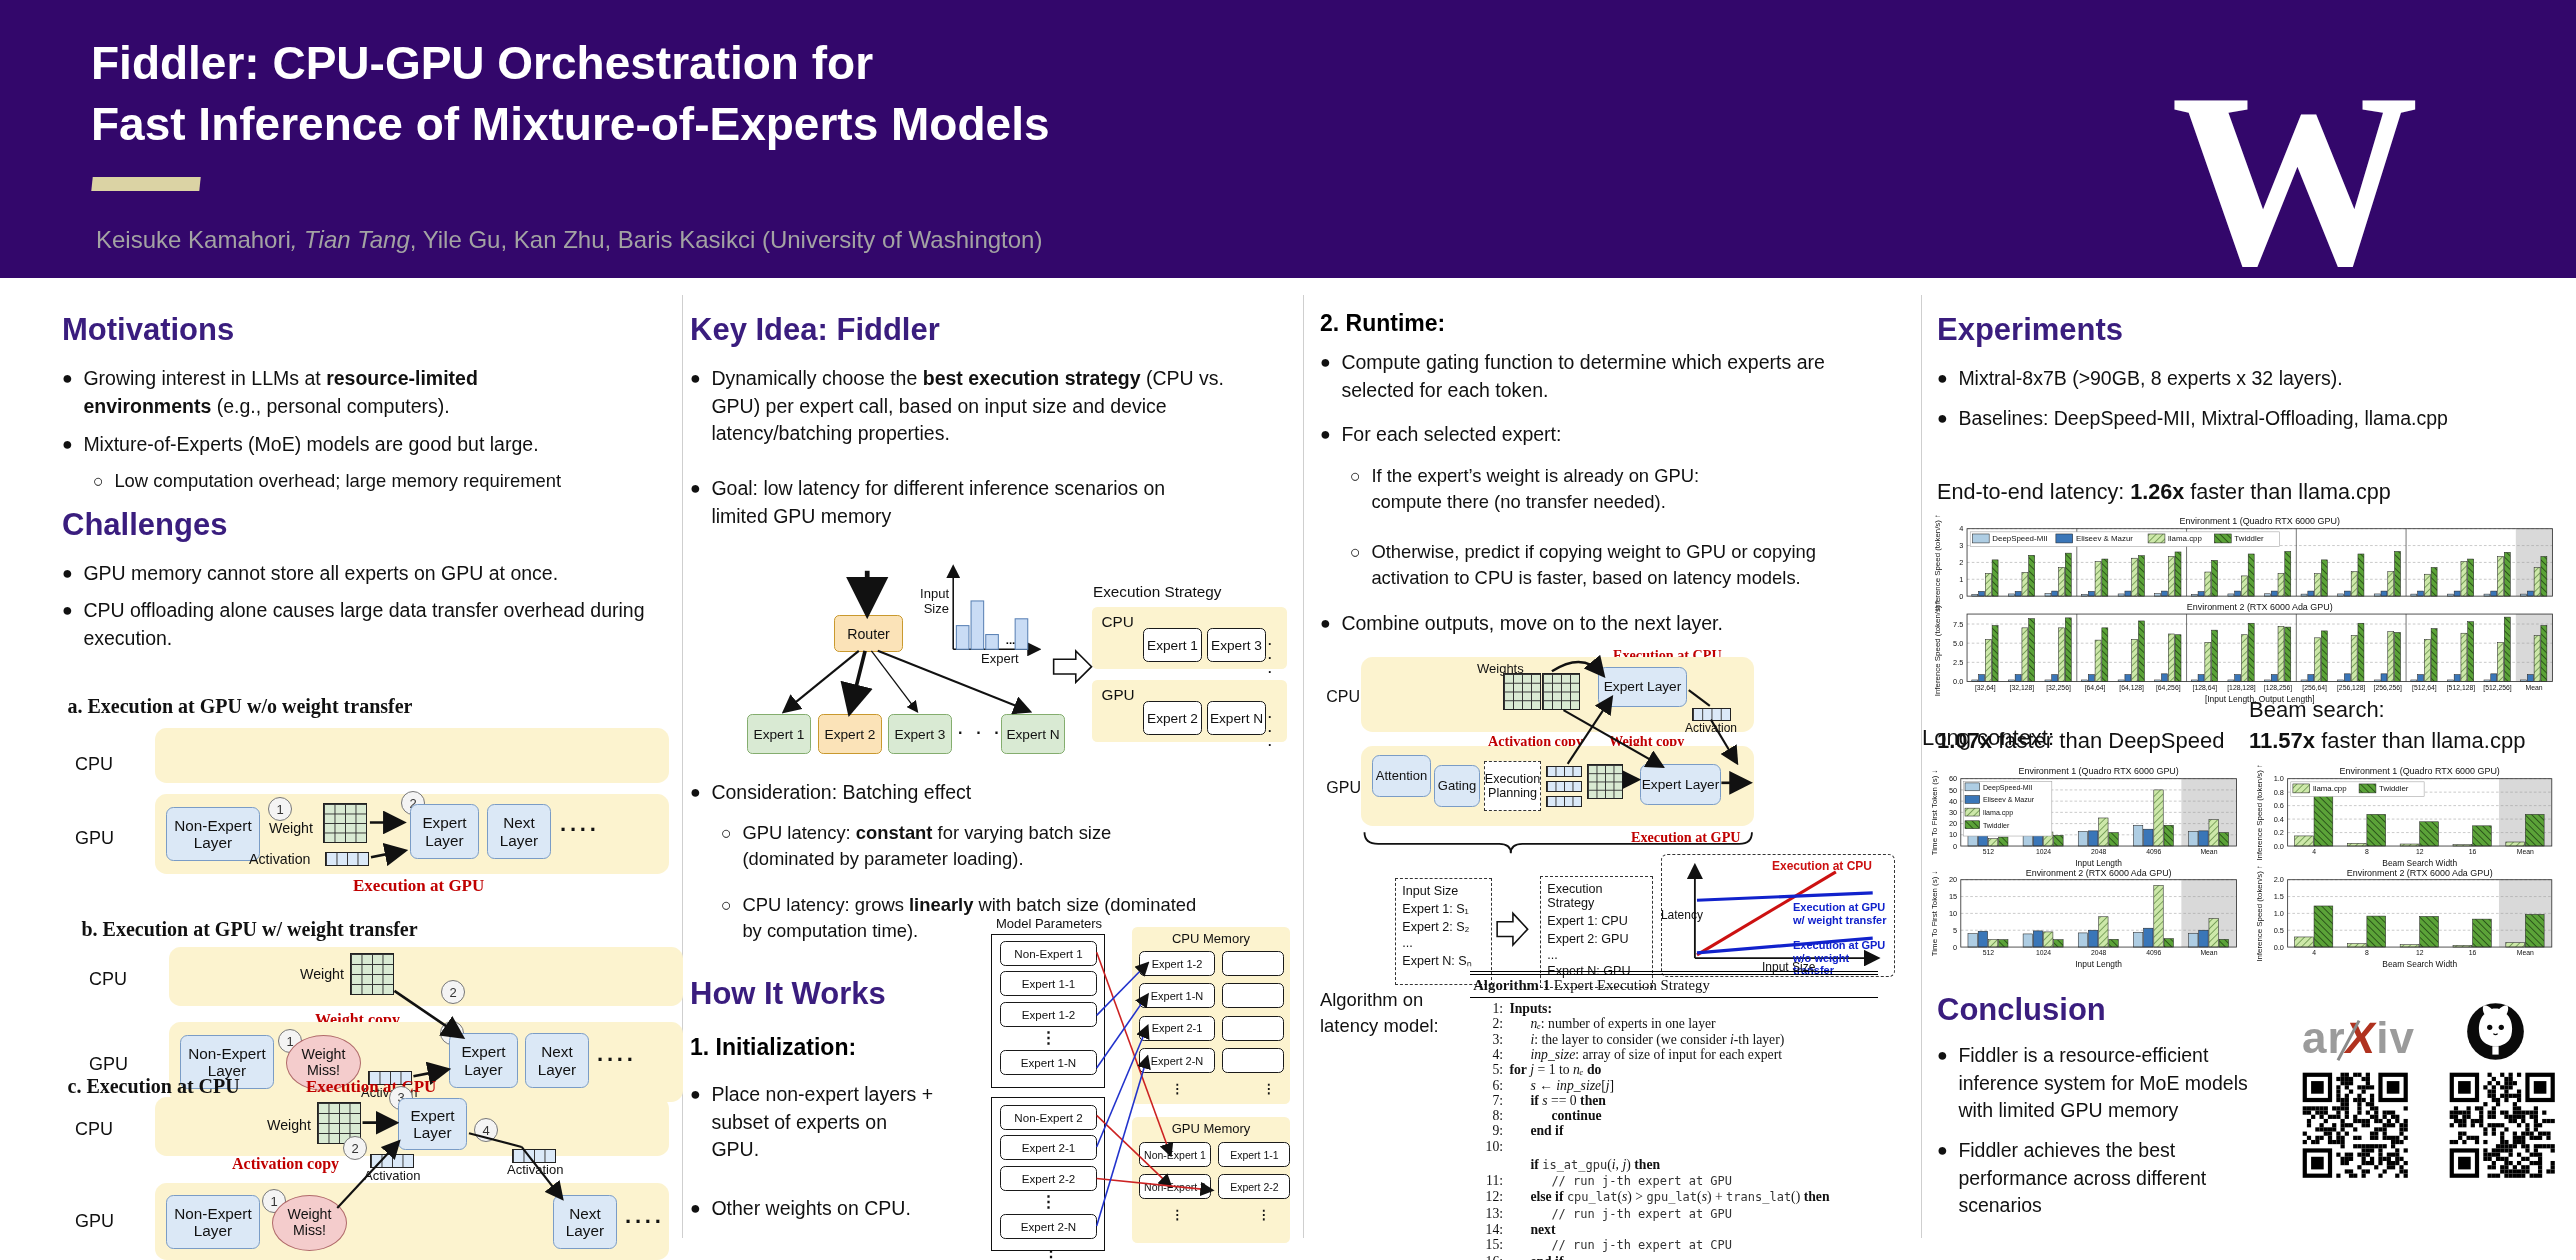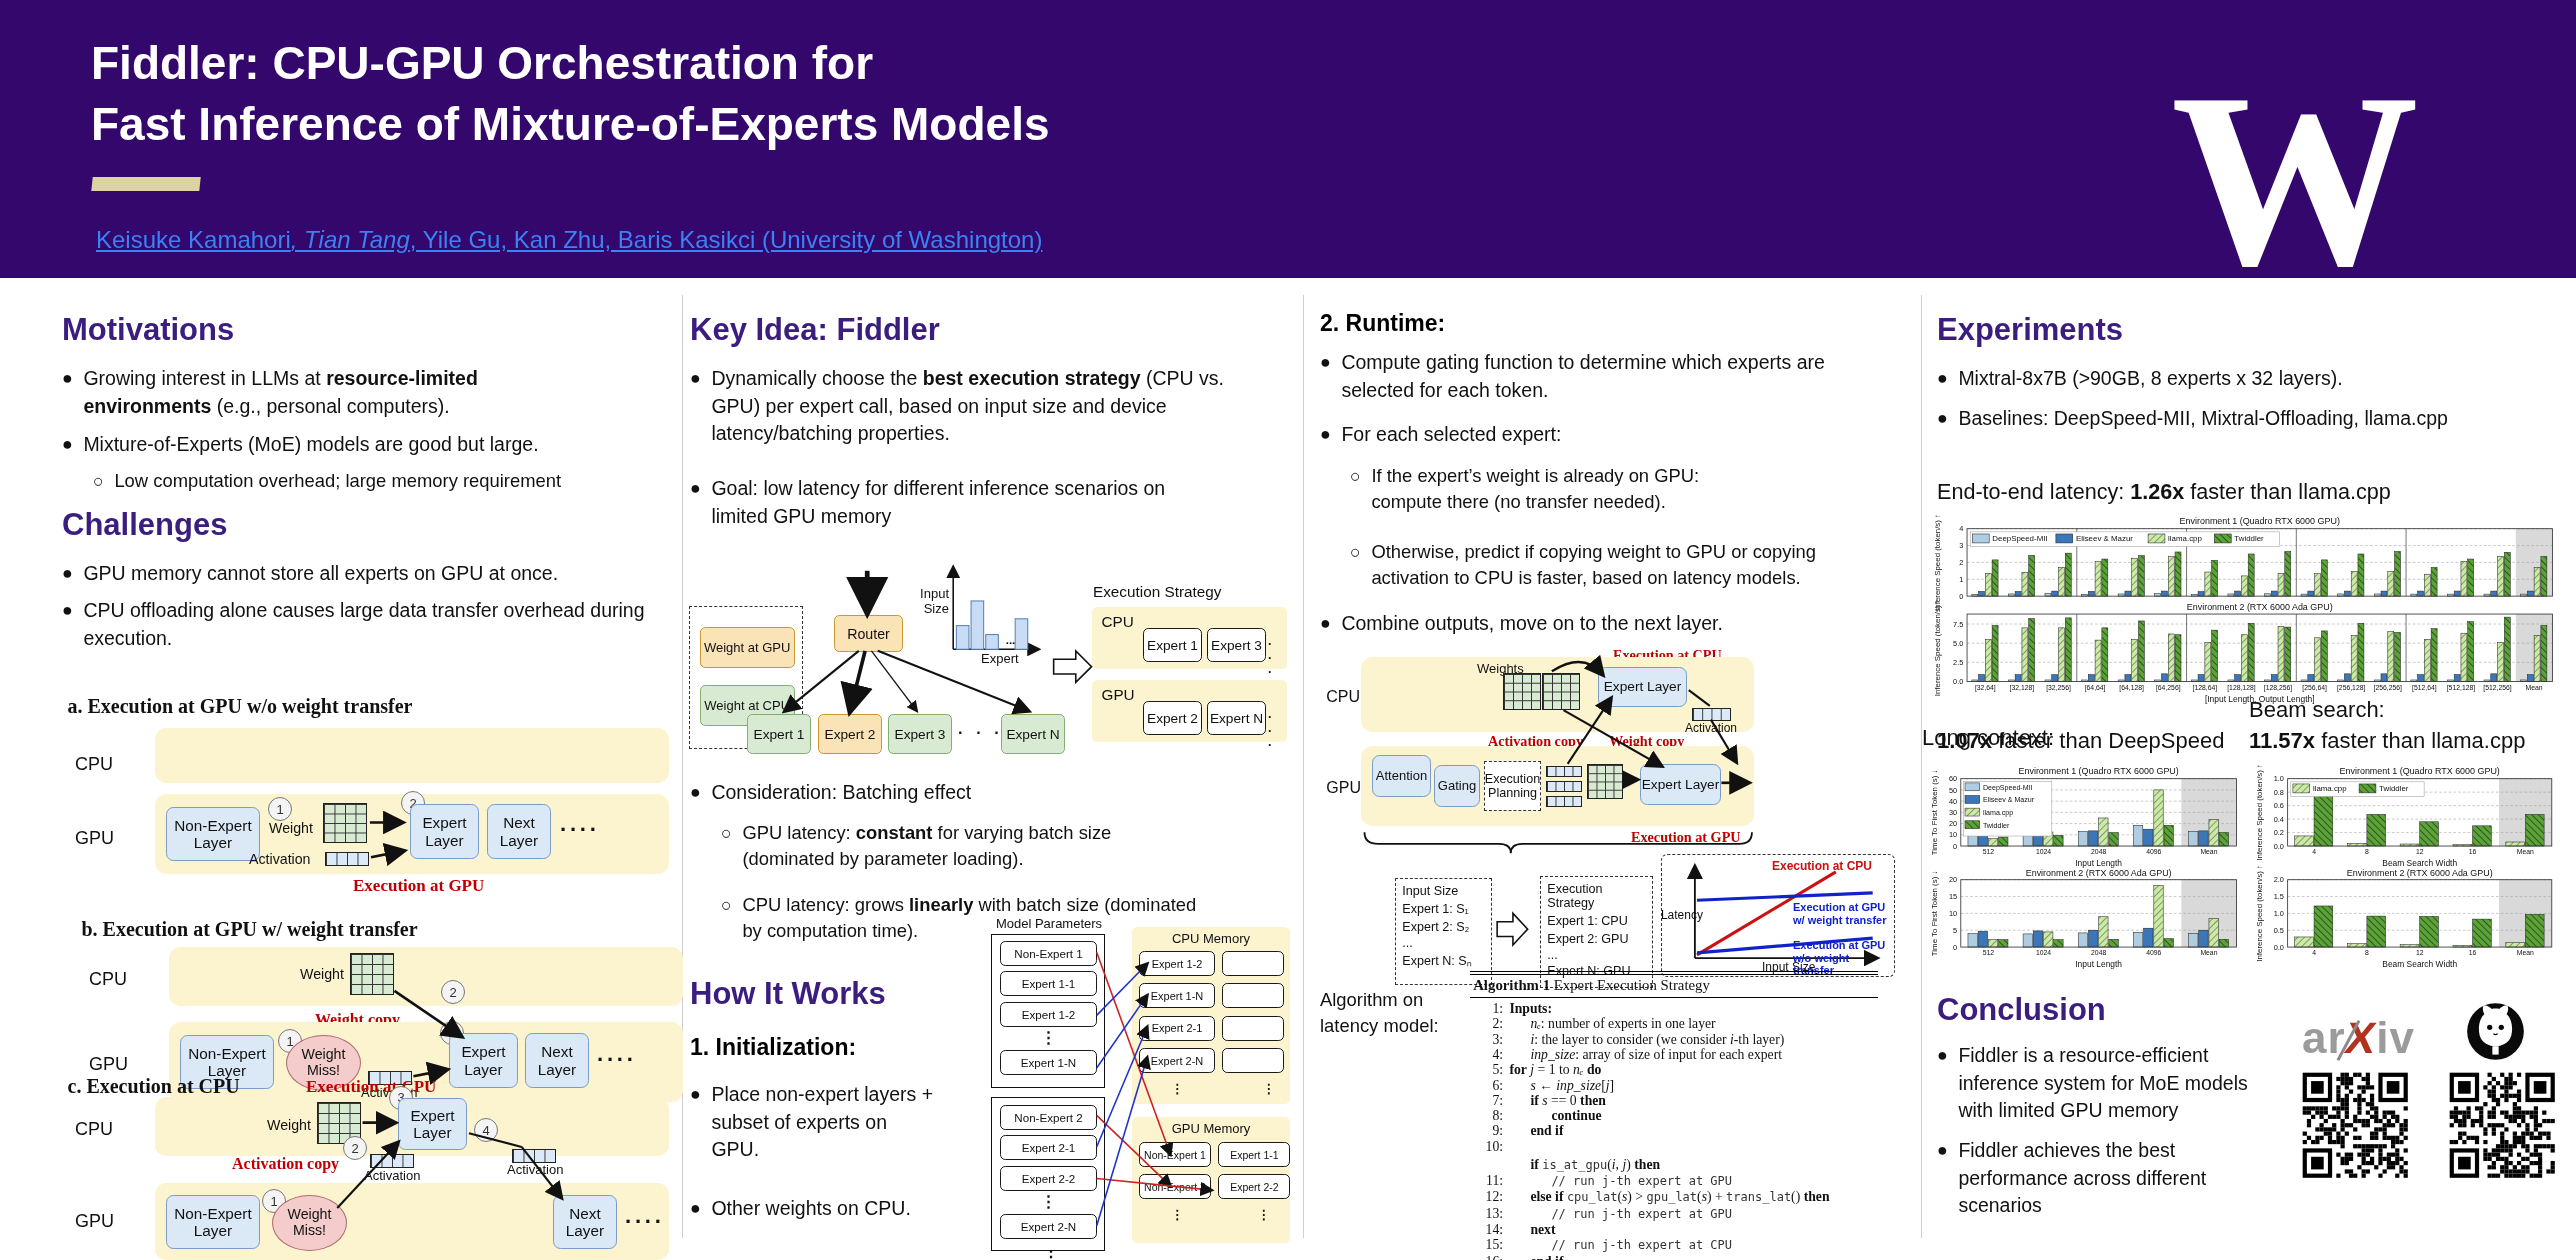--- a/index.html
+++ b/index.html
@@ -55,21 +55,21 @@
     </marker>
   </defs>
 </svg>
 
 <div class="abs" style="left:0;top:0;width:2576px;height:278px;background:#33076B;">
   <div class="abs" style="left:91px;top:33px;color:#fff;font-size:46px;font-weight:bold;line-height:1.32;">
     <div>Fiddler: CPU-GPU Orchestration for</div>
     <div>Fast Inference of Mixture-of-Experts Models</div>
   </div>
   <div class="abs" style="left:92px;top:177px;width:108px;height:14.2px;background:#DBD3A4;transform:skewX(-6deg);"></div>
-  <div class="abs" style="left:96px;top:226px;color:#3b82f6;font-size:24px;text-decoration:underline;">Keisuke Kamahori<i>, Tian Tang</i>, Yile Gu, Kan Zhu, Baris Kasikci (University of Washington)</div>
+  <div class="abs" style="left:96px;top:226px;color:#a3a3a3;font-size:24px;">Keisuke Kamahori<i>, Tian Tang</i>, Yile Gu, Kan Zhu, Baris Kasikci (University of Washington)</div>
   <div class="abs" style="left:2171px;top:62px;width:248px;height:216px;overflow:hidden;color:#fff;
               font-family:'Liberation Serif',serif;font-weight:bold;font-size:248px;line-height:0.95;text-align:center;">
     <span>W</span>
   </div>
 </div>
 
 <div class="abs divider" style="left:682px;top:295px;height:943px;"></div>
 <div class="abs divider" style="left:1303px;top:295px;height:943px;"></div>
 <div class="abs divider" style="left:1921px;top:295px;height:943px;"></div>
 
@@ -222,28 +222,20 @@
 <div class="abs bl btxt" style="left:690px;top:365px;width:535px;">
   <span class="mark">●</span>
   <span>Dynamically choose the <b>best execution strategy</b> (CPU vs. GPU) per expert call, based on input size and device latency/batching properties.</span>
 </div>
 <div class="abs bl btxt" style="left:690px;top:475px;width:506px;">
   <span class="mark">●</span>
   <span>Goal: low latency for different inference scenarios on limited GPU memory</span>
 </div>
 
 <div class="abs" style="left:685px;top:556px;width:603px;height:216px;">
-  <div class="abs dashbox" style="left:4.2px;top:50px;width:112px;height:141px;">
-    <div class="obox abs" style="left:9.5px;top:20px;width:93px;height:39px;font-size:13px;">
-      <span>Weight at GPU</span>
-      </div>
-    <div class="gbox abs" style="left:9.5px;top:78px;width:93px;height:39px;font-size:13px;">
-      <span>Weight at CPU</span>
-      </div>
-  </div>
   <div class="abs obox" style="left:149px;top:59px;width:67px;height:35px;font-size:14.2px;">
     <span>Router</span>
     </div>
 
   <div class="abs" style="left:227px;top:4.2px;width:137px;height:105px;">
     <svg width="137" height="105" viewBox="0 0 260 200">
       <line x1="78" y1="170" x2="78" y2="14" stroke="#111" stroke-width="3" marker-end="url(#ah)"></line>
       <line x1="78" y1="170" x2="240" y2="170" stroke="#111" stroke-width="3" marker-end="url(#ah)"></line>
       <rect x="84" y="125" width="24" height="45" fill="#C9DCF5" stroke="#5B82B5" stroke-width="2"></rect>
       <rect x="112" y="78" width="24" height="92" fill="#C9DCF5" stroke="#5B82B5" stroke-width="2"></rect>

